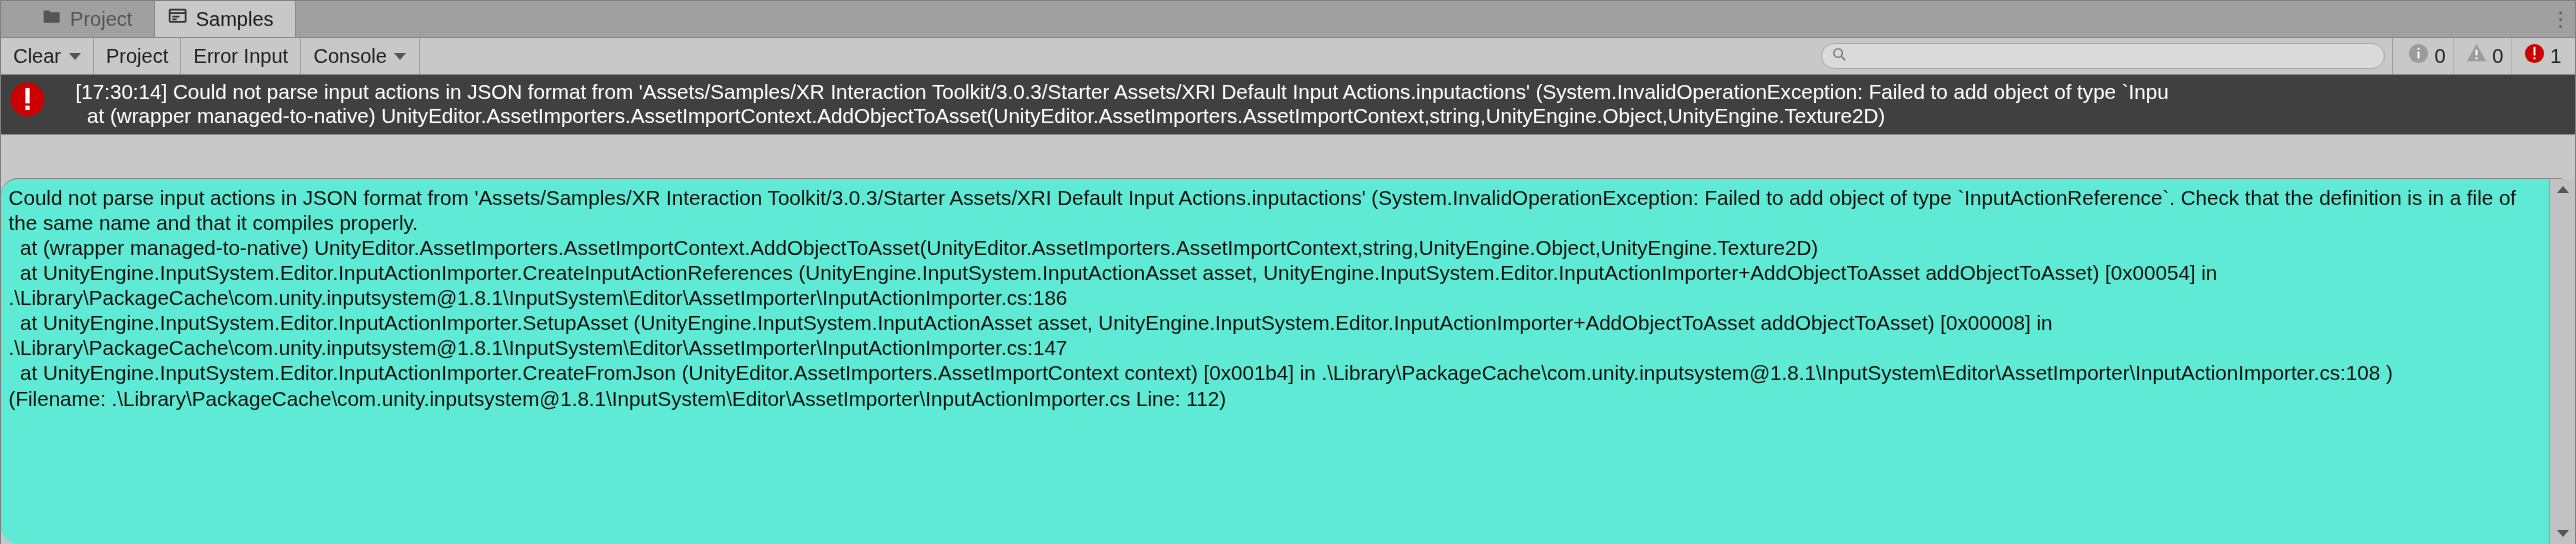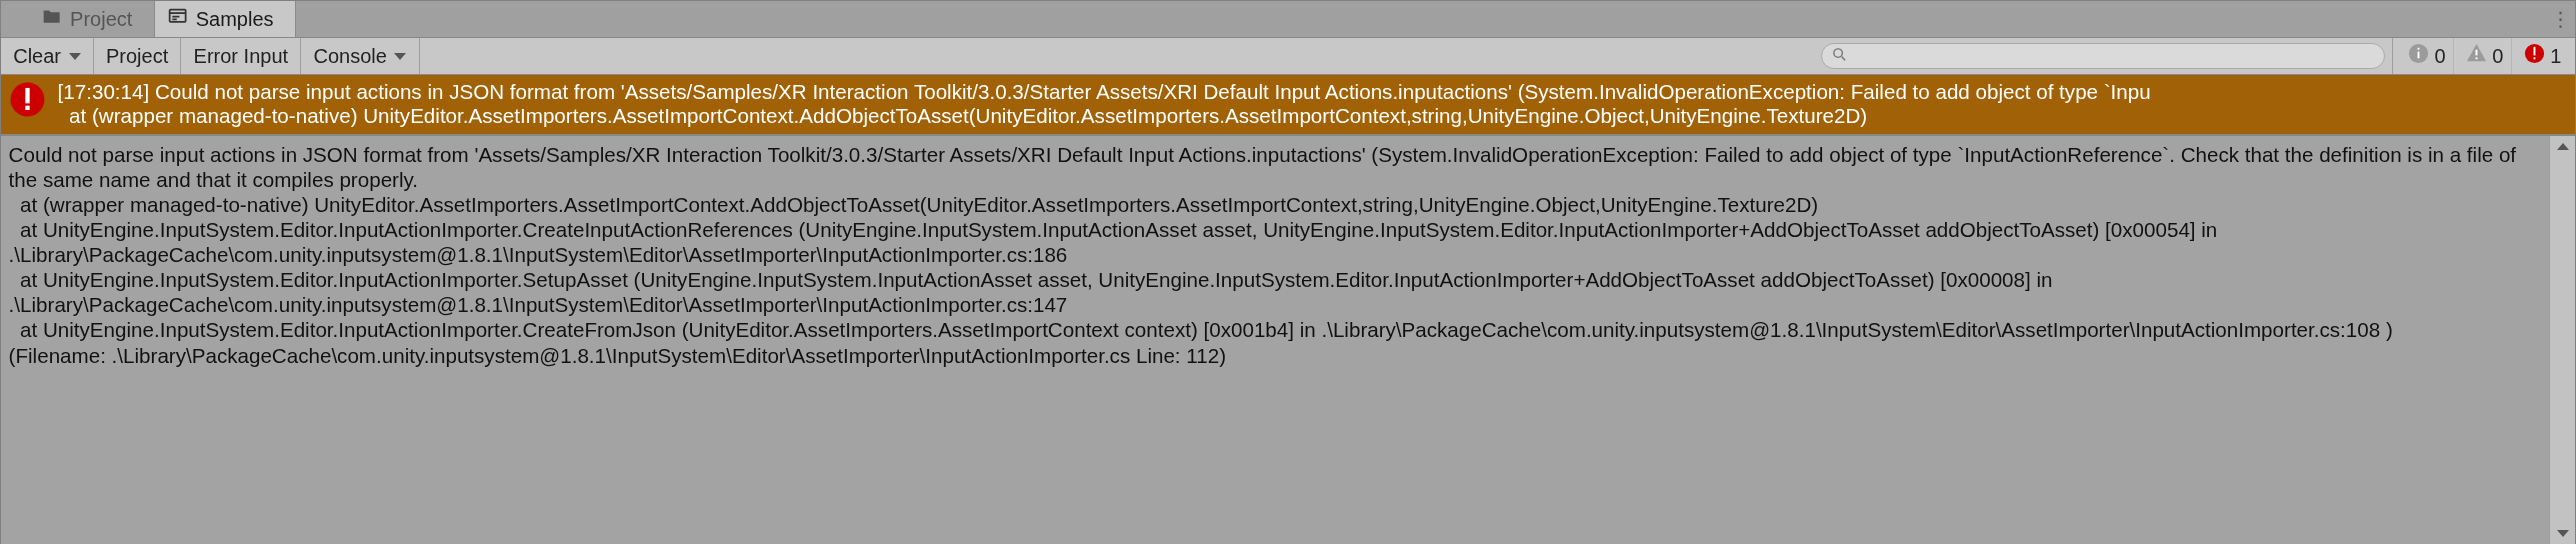--- a/index.html
+++ b/index.html
@@ -129,44 +129,46 @@
     height: 100%;
     border-right: 0.8px solid #b5b5b5;
   }
   .counter:last-child { border-right: none; }
   .counter svg { width: 23px; height: 23px; }
 
   
   .logrow {
     display: flex;
     align-items: flex-start;
-    background: #a16207;
+    background: #404040;
     color: #fff;
     padding: 4.6px 7.6px;
-    gap: 12px;
+    gap: 30px;
     min-height: 59px;
     border-bottom: 0.8px solid #888;
   }
   .logrow .erricon {
     width: 37px; height: 37px; flex-shrink: 0;
     margin-top: 1.5px;
   }
   .logrow .logtext {
     font-size: 20.6px;
     line-height: 1.2;
     white-space: pre;
     overflow: hidden;
   }
 
   
   .detail-wrap {
     flex: 1;
     display: flex;
     border-top: 1.5px solid #888;
-    background: #a3a3a3;
+    background: #5eead4;
+    margin-top: 43px;
+    border-radius: 17px;
   }
   .detail {
     flex: 1;
     padding: 6.1px 7.6px;
     font-size: 20.6px;
     line-height: 1.22;
     color: #111;
     white-space: pre-wrap;
     overflow: hidden;
     font-family: "Segoe UI", Arial, sans-serif;

